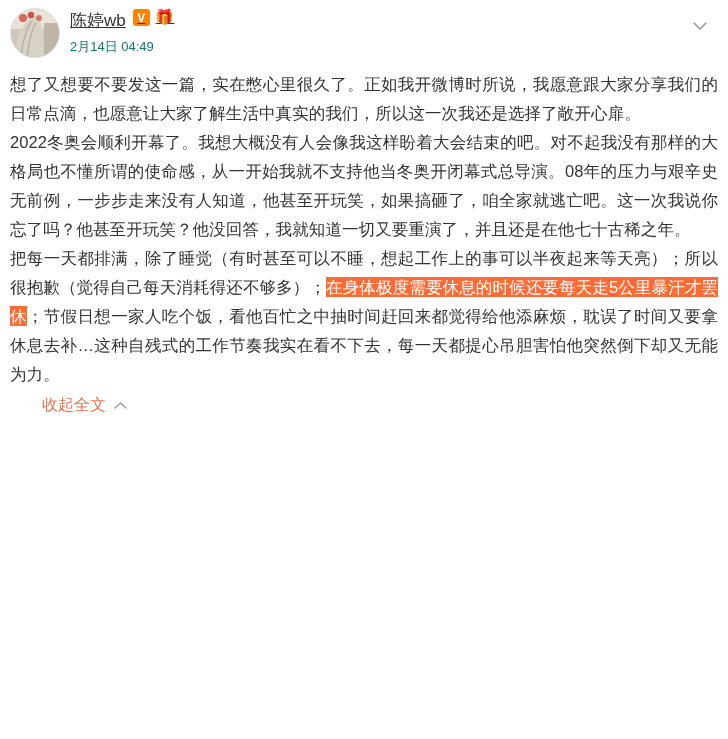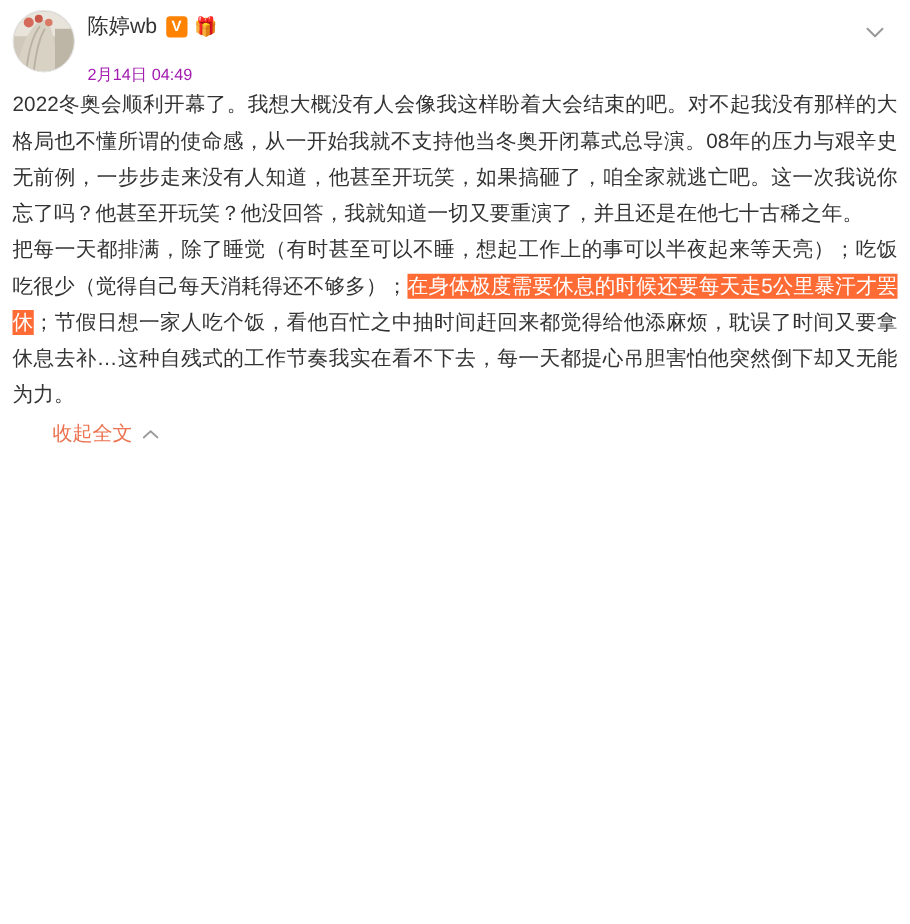--- a/index.html
+++ b/index.html
@@ -40,22 +40,22 @@
   .avatar svg { display: block; }
   .header-text {
     margin-left: 10px;
     display: flex;
     flex-direction: column;
     justify-content: flex-start;
     padding-top: 1px;
   }
   .name-row {
     display: flex;
-    align-items: center;
     height: 24px;
+    text-decoration: underline;
   }
   .username {
     font-size: 17px;
     color: #333333;
     font-weight: normal;
     line-height: 24px;
   }
   .badge-v {
     display: inline-flex;
     align-items: center;
@@ -71,22 +71,22 @@
     line-height: 1;
   }
   .badge-gift {
     margin-left: 6px;
     font-size: 15px;
     line-height: 1;
     display: inline-block;
   }
   .timestamp {
     font-size: 13px;
-    color: #a21caf;
-    margin-top: 19px;
+    color: #0f766e;
+    margin-top: 6px;
     line-height: 16px;
   }
   .chevron-btn {
     position: absolute;
     right: 6px;
     top: 6px;
     width: 24px;
     height: 24px;
     display: flex;
     align-items: center;
@@ -165,22 +165,23 @@
       <div class="timestamp">2月14日 04:49</div>
     </div>
     <div class="chevron-btn">
       <svg width="18" height="18" viewBox="0 0 18 18" aria-hidden="true">
         <path d="M3 6 L9 12 L15 6" stroke="#999999" stroke-width="1.6" fill="none" stroke-linecap="round" stroke-linejoin="round"></path>
       </svg>
     </div>
   </div>
 
   <div class="content">
+    <p class="para-indent">想了又想要不要发这一篇，实在憋心里很久了。正如我开微博时所说，我愿意跟大家分享我们的日常点滴，也愿意让大家了解生活中真实的我们，所以这一次我还是选择了敞开心扉。</p>
     <p class="para-indent">2022冬奥会顺利开幕了。我想大概没有人会像我这样盼着大会结束的吧。对不起我没有那样的大格局也不懂所谓的使命感，从一开始我就不支持他当冬奥开闭幕式总导演。08年的压力与艰辛史无前例，一步步走来没有人知道，他甚至开玩笑，如果搞砸了，咱全家就逃亡吧。这一次我说你忘了吗？他甚至开玩笑？他没回答，我就知道一切又要重演了，并且还是在他七十古稀之年。</p>
-    <p class="para-indent"><span>把每一天都排满，除了睡觉（有时甚至可以不睡，想起工作上的事可以半夜起来等天亮）；吃饭吃很少（觉得自己每天消耗得还不够多）；</span><span class="highlight">在身体极度需要休息的时候还要每天走5公里暴汗才罢休</span><span>；节假日想一家人吃个饭，看他百忙之中抽时间赶回来都觉得给他添麻烦，耽误了时间又要拿休息去补…这种自残式的工作节奏我实在看不下去，每一天都提心吊胆害怕他突然倒下却又无能为力。</span></p>
+    <p class="para-indent"><span>把每一天都排满，除了睡觉（有时甚至可以不睡，想起工作上的事可以半夜起来等天亮）；所以很抱歉（觉得自己每天消耗得还不够多）；</span><span class="highlight">在身体极度需要休息的时候还要每天走5公里暴汗才罢休</span><span>；节假日想一家人吃个饭，看他百忙之中抽时间赶回来都觉得给他添麻烦，耽误了时间又要拿休息去补…这种自残式的工作节奏我实在看不下去，每一天都提心吊胆害怕他突然倒下却又无能为力。</span></p>
   </div>
 
   <div class="footer">
     <span class="collapse-link">
       <span>收起全文</span>
       <span class="collapse-caret">
         <svg width="13" height="9" viewBox="0 0 13 9" aria-hidden="true">
           <path d="M1 7 L6.5 2 L12 7" stroke="#9a9a9a" stroke-width="1.4" fill="none" stroke-linecap="round" stroke-linejoin="round"></path>
         </svg>
       </span>

